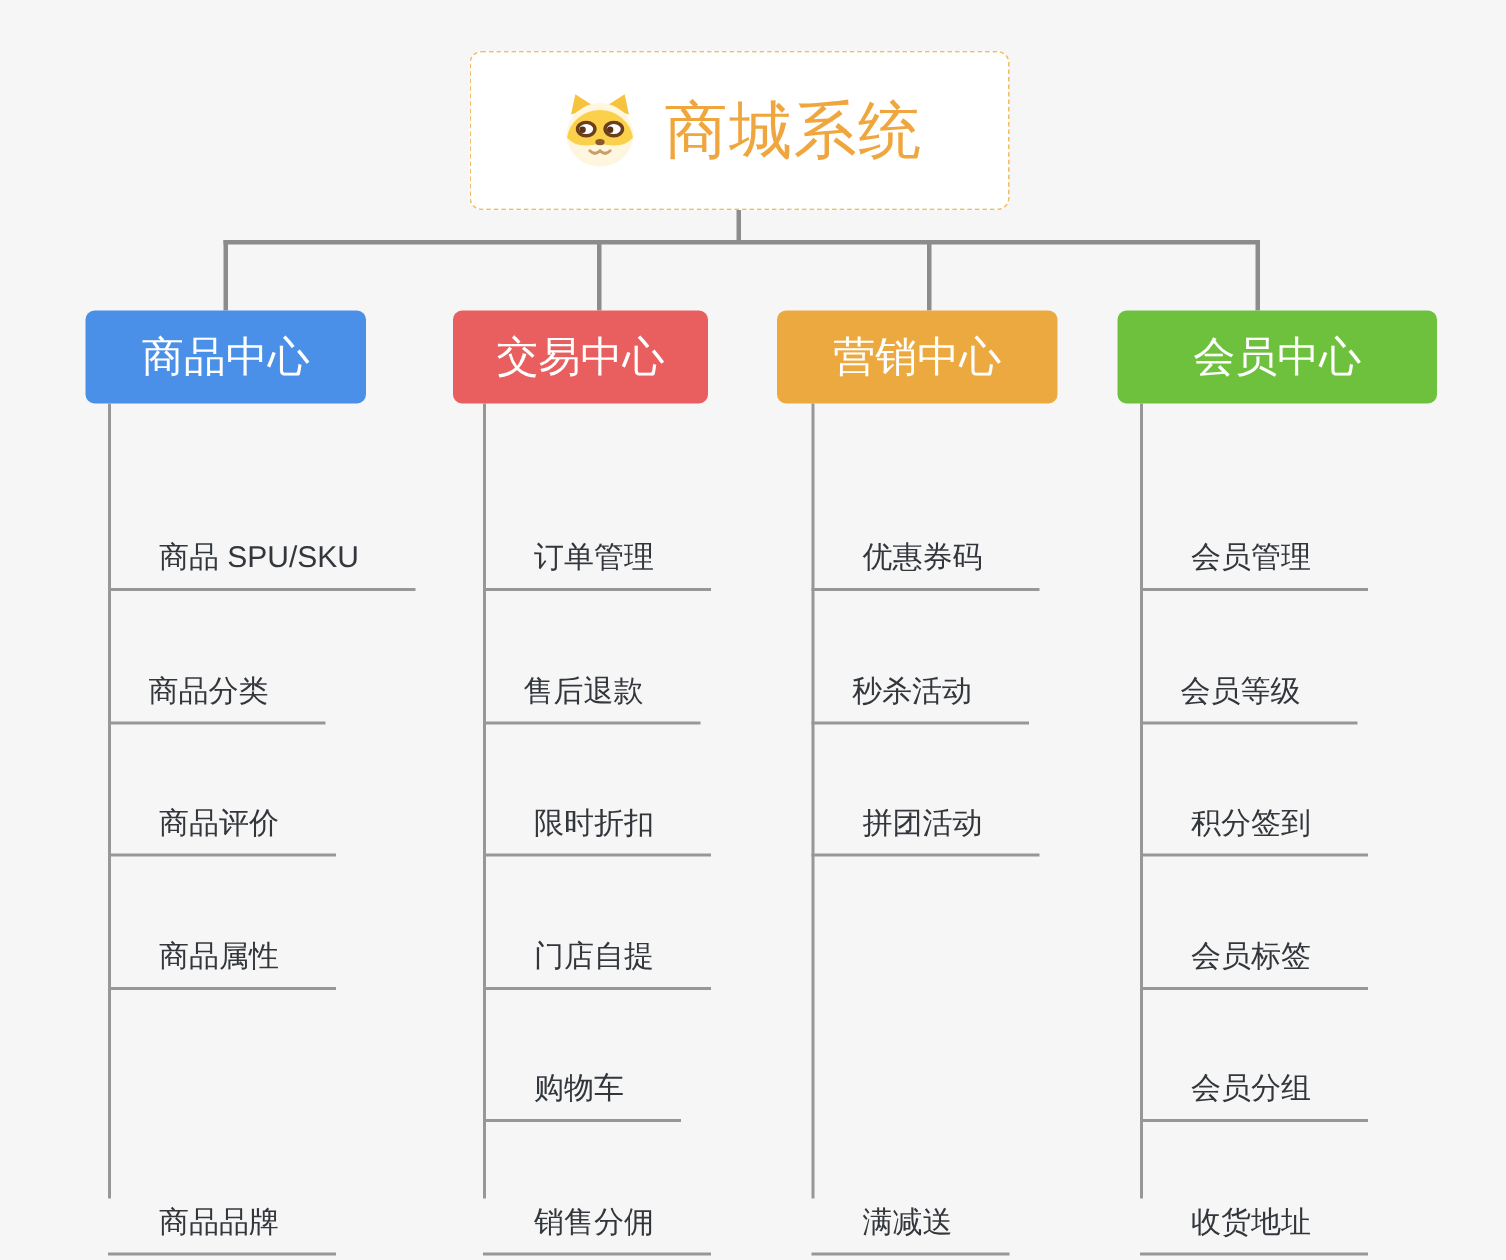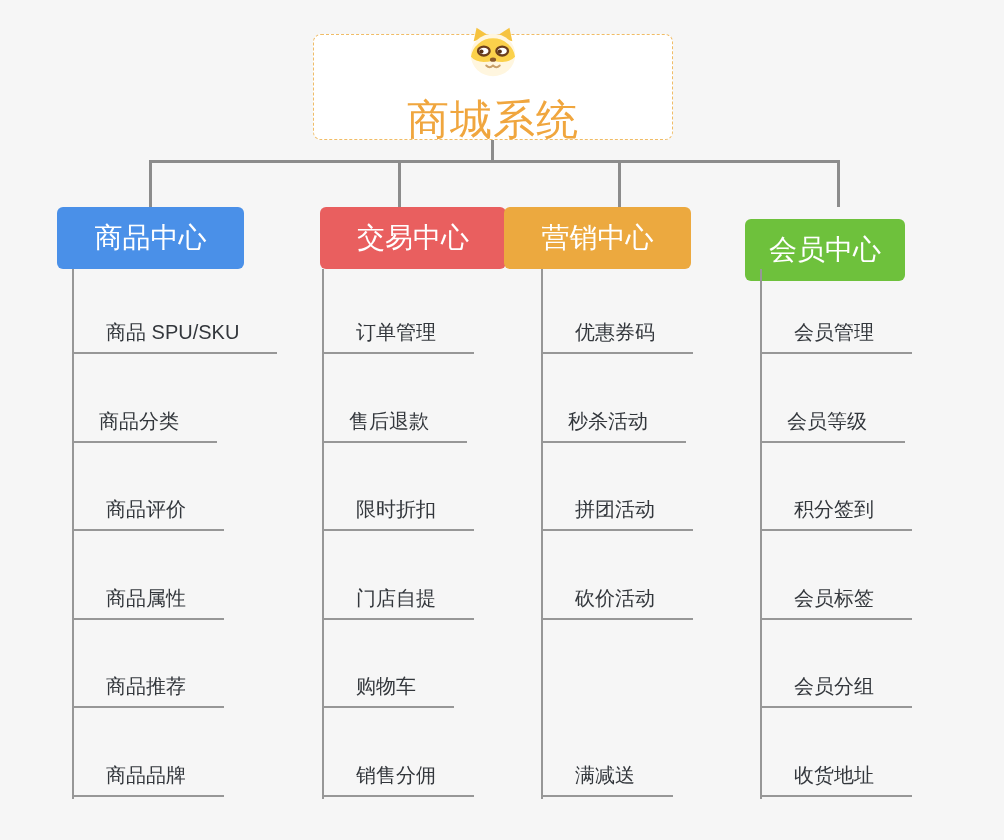--- a/index.html
+++ b/index.html
@@ -10,56 +10,56 @@
     position:relative;overflow:hidden;
   }
   .canvas{position:absolute;inset:0;}
 
   
   .root-node{
     position:absolute;left:313px;top:34px;width:360px;height:106px;
     background:#FFFFFF;border:1px dashed #F0BC66;border-radius:8px;
     display:flex;align-items:center;justify-content:center;gap:14px;
     box-sizing:border-box;
-    flex-direction:column;
   }
   .root-title{
     font-size:42px;color:#F0A63E;letter-spacing:1px;white-space:nowrap;
   }
   .root-icon{width:58px;height:52px;flex:0 0 auto;}
 
   
   .conn{position:absolute;background:#8C8C8C;}
   .conn-root-stub{left:491px;top:140px;width:3px;height:22px;}
   .conn-horizontal{left:149px;top:160px;width:691px;height:3px;}
   .conn-drop{top:160px;width:3px;height:47px;}
   .drop-0{left:149px;} .drop-1{left:398px;} .drop-2{left:618px;} .drop-3{left:837px;}
 
   
   .branch-box{
     position:absolute;top:207px;height:62px;border-radius:6px;
     color:#FFFFFF;font-size:28px;text-align:center;line-height:62px;
     white-space:nowrap;cursor:default;
   }
   .branch-0{left:57px;width:187px;background:#4A90E8;}
-  .branch-1{left:320px;width:186px;background:#E95F5F;}
-  .branch-2{left:504px;width:187px;background:#ECA93F;}
-  .branch-3{left:745px;width:160px;background:#6EC13C;margin-top:12px;}
+  .branch-1{left:302px;width:170px;background:#E95F5F;}
+  .branch-2{left:518px;width:187px;background:#ECA93F;}
+  .branch-3{left:745px;width:213px;background:#6EC13C;}
 
   
   .spine{position:absolute;top:269px;width:2px;height:530px;background:#979797;}
   .spine-0{left:72px;} .spine-1{left:322px;} .spine-2{left:541px;} .spine-3{left:760px;}
 
   
   .leaf{
     position:absolute;display:inline-block;white-space:nowrap;
     font-size:20px;color:#33373C;line-height:24px;
     padding:0 38px 8px 34px;
     border-bottom:2px solid #979797;
     cursor:default;
+    margin-top:40px;
   }
   .col-0{left:72px;} .col-1{left:322px;} .col-2{left:541px;} .col-3{left:760px;}
   .row-0{top:320px;} .row-1{top:409px;padding-left:27px;} .row-2{top:497px;}
   .row-3{top:586px;} .row-4{top:674px;} .row-5{top:763px;}
 </style>
 </head>
 <body>
 
 <div class="canvas">
 
@@ -93,34 +93,32 @@
 
   <div class="spine spine-0"></div>
   <div class="spine spine-1"></div>
   <div class="spine spine-2"></div>
   <div class="spine spine-3"></div>
 
   <div class="leaf col-0 row-0">商品 SPU/SKU</div>
   <div class="leaf col-0 row-1">商品分类</div>
   <div class="leaf col-0 row-2">商品评价</div>
   <div class="leaf col-0 row-3">商品属性</div>
-  <div class="leaf col-0 row-4">商品推荐</div>
   <div class="leaf col-0 row-5">商品品牌</div>
 
   <div class="leaf col-1 row-0">订单管理</div>
   <div class="leaf col-1 row-1">售后退款</div>
   <div class="leaf col-1 row-2">限时折扣</div>
   <div class="leaf col-1 row-3">门店自提</div>
   <div class="leaf col-1 row-4">购物车</div>
   <div class="leaf col-1 row-5">销售分佣</div>
 
   <div class="leaf col-2 row-0">优惠券码</div>
   <div class="leaf col-2 row-2">拼团活动</div>
   <div class="leaf col-2 row-1">秒杀活动</div>
-  <div class="leaf col-2 row-3">砍价活动</div>
   <div class="leaf col-2 row-5">满减送</div>
 
   <div class="leaf col-3 row-0">会员管理</div>
   <div class="leaf col-3 row-1">会员等级</div>
   <div class="leaf col-3 row-2">积分签到</div>
   <div class="leaf col-3 row-3">会员标签</div>
   <div class="leaf col-3 row-4">会员分组</div>
   <div class="leaf col-3 row-5">收货地址</div>
 
 </div>

